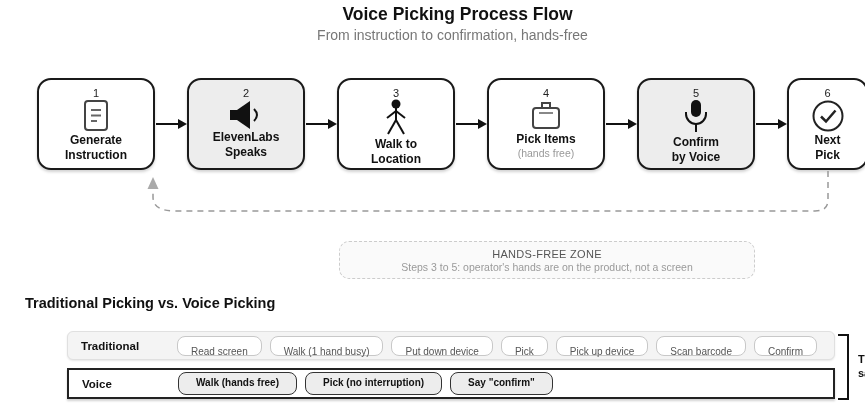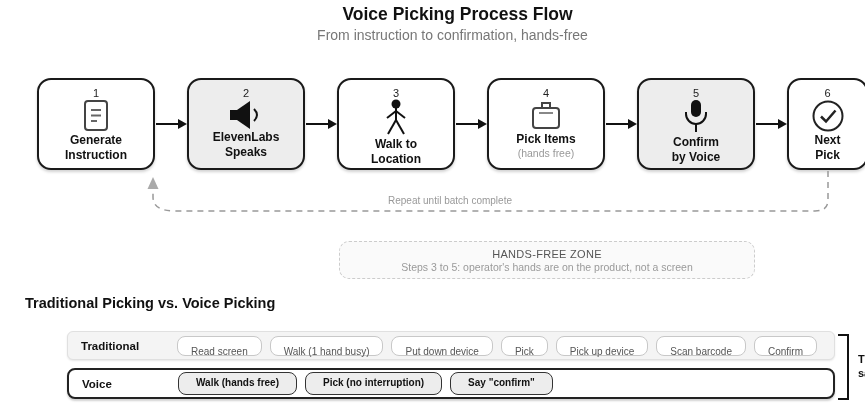--- a/index.html
+++ b/index.html
@@ -40,21 +40,21 @@
   .zone-desc { font-size:10.5px; color:#9a9a9a; margin-top:1px; }
 
   
   .comparison-title { position:absolute; top:295px; left:0; width:865px; 
     font-size:14.5px; font-weight:bold; color:#111; }
   .comp-row { position:absolute; left:42px; width:768px; display:flex; align-items:center;
     box-sizing:border-box; }
   .comp-row.traditional { top:331px; height:29px; background:var(--traditional-row-bg,#f4f4f4);
     border:1px solid #e0e0e0; border-radius:6px; box-shadow:0 1px 2px rgba(0,0,0,0.10); }
   .comp-row.voice { top:368px; height:31px; background:#fff; border:2px solid #222;
-    border-radius:8px; box-shadow:0 2px 2px rgba(0,0,0,0.18); }
+    border-radius:0; box-shadow:0 2px 2px rgba(0,0,0,0.18); }
   .row-label { width:96px; padding-left:13px; font-weight:bold; font-size:11.5px; color:#111; flex:0 0 auto; }
   .pill-wrap { display:flex; gap:8px; align-items:center; }
   .traditional .pill { background:#fff; border:1px solid var(--pill-border,#c8c8c8); border-radius:8px;
     font-size:10px; color:#555; padding:6px 13px; height:20px; line-height:18px; box-sizing:border-box; }
   .voice .pill { background:var(--voice-pill-bg,#ededed); border:1.5px solid #333; border-radius:8px;
     font-size:10px; font-weight:bold; color:#111; padding:0 17px; height:23px; line-height:20px; box-sizing:border-box; }
 
   .bracket-svg { position:absolute; left:812px; top:333px; }
   .time-saved { position:absolute; left:833px; top:352px; width:34px;
     font-size:11px; font-weight:bold; color:#111; line-height:1.3; }
@@ -159,21 +159,20 @@
           <div class="step-label">Next
 Pick</div>
         </div>
       </div>
     </div>
 
   <svg class="loop-svg" width="865" height="230" aria-hidden="true">
     <path d="M803,171 V200 Q803,211 790,211 H150 Q128,211 128,197 V187" fill="none" stroke="#999" stroke-width="1.5" stroke-dasharray="6,5"></path>
     <polygon points="128,177 122.5,189 133.5,189" fill="#aaa"></polygon>
   </svg>
-  <div class="loop-label">Repeat until batch complete</div>
 
   <div class="hands-free-zone">
     <div class="zone-title">HANDS-FREE ZONE</div>
     <div class="zone-desc">Steps 3 to 5: operator's hands are on the product, not a screen</div>
   </div>
 
   <div class="comparison-title">Traditional Picking vs. Voice Picking</div>
 
   <div class="comp-row traditional">
     <div class="row-label">Traditional</div>

